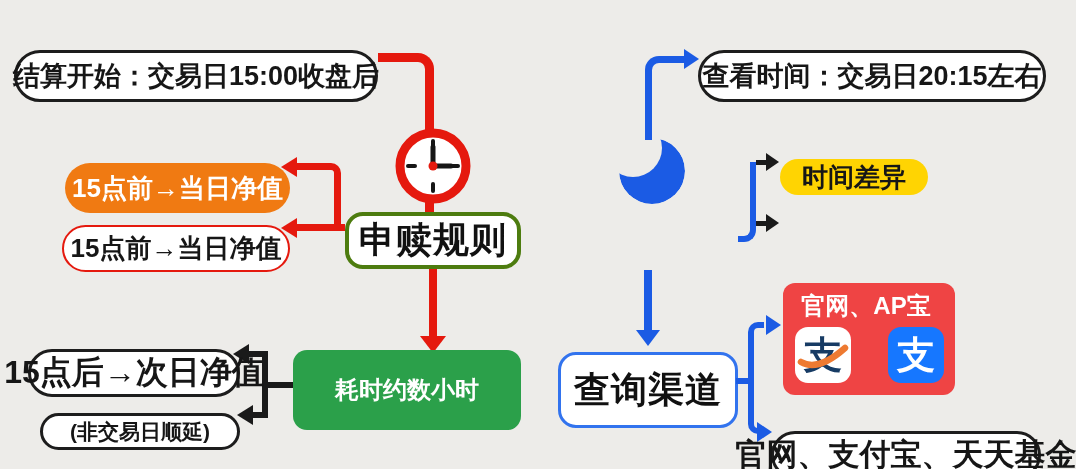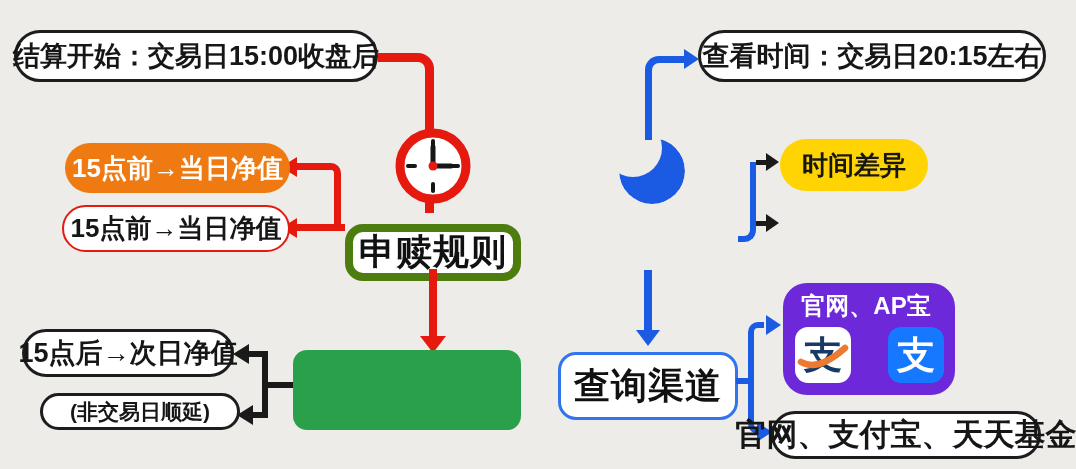--- a/index.html
+++ b/index.html
@@ -5,40 +5,40 @@
   html,body{margin:0;padding:0;background:#d8d6d2;}
   .canvas{
     position:relative;width:1076px;height:469px;overflow:hidden;
     background:#edece9;
     font-family:"Liberation Sans","DejaVu Sans",sans-serif;
     color:#161616;
   }
   .abs{position:absolute;box-sizing:border-box;}
   .pill{
     position:absolute;box-sizing:border-box;display:flex;align-items:center;justify-content:center;
-    background:#fff;border-radius:28px;font-weight:bold;white-space:nowrap;color:#161616;
+    background:#fff;border-radius:28px;font-weight:bold;white-space:nowrap;color:#161616;margin-top:20px;
   }
   .pill.dark{border:3px solid #1d1d1d;}
   .pill.redline{border:2.5px solid #e5190e;}
   .pill.orange{background:#f07a12;color:#fff;border:none;}
   .pill.yellow{background:#ffd402;color:#161616;border:none;}
   .node{
     position:absolute;box-sizing:border-box;display:flex;align-items:center;justify-content:center;
     background:#fff;border-radius:18px;font-weight:bold;white-space:nowrap;
     font-size:36px;letter-spacing:1px;color:#111;
   }
-  .node.red{border:8px solid #4d7c0f;margin-top:12px;}
+  .node.red{border:4px solid #4d7c0f;}
   .node.blue{border:3.5px solid #3273ee;}
   .greenbox{
     position:absolute;box-sizing:border-box;background:#2ba04a;border-radius:14px;color:#fff;
     display:flex;flex-direction:column;align-items:center;justify-content:center;
     font-weight:bold;font-size:24px;line-height:1.35;white-space:nowrap;
   }
   .purplebox{
-    position:absolute;box-sizing:border-box;background:#6d28d9;border-radius:24px;color:#fff;
+    position:absolute;box-sizing:border-box;background:#ef4444;border-radius:12px;color:#fff;
   }
   .purplebox .plabel{
     position:absolute;top:7px;left:0;right:6px;text-align:center;
     font-weight:bold;font-size:24px;white-space:nowrap;
   }
   .tile{
     position:absolute;width:56px;height:56px;border-radius:13px;
     display:flex;align-items:center;justify-content:center;
   }
   .tile.white{background:#fff;left:12px;top:44px;}
@@ -91,30 +91,31 @@
   <div class="tri l-red" style="left:281px;top:218px;"></div>
 
   <div class="pill orange" style="left:65px;top:143px;width:225px;height:50px;font-size:26px;">15点前→当日净值</div>
 
   <div class="pill redline" style="left:62px;top:205px;width:228px;height:47px;font-size:26px;">15点前→当日净值</div>
 
   <div class="seg red" style="left:429px;top:269px;width:8px;height:70px;"></div>
   <div class="tri d-red" style="left:420px;top:336px;"></div>
 
   <div class="greenbox" style="left:293px;top:350px;width:228px;height:80px;">
+    <span>耗时约数小时</span>
   </div>
 
   <div class="seg black" style="left:262px;top:351px;width:6px;height:67px;"></div>
   <div class="seg black" style="left:248px;top:351px;width:18px;height:6px;"></div>
   <div class="seg black" style="left:252px;top:412px;width:14px;height:6px;"></div>
   <div class="seg black" style="left:262px;top:382px;width:31px;height:6px;"></div>
   <div class="tri l-black" style="left:233px;top:344px;"></div>
   <div class="tri l-black" style="left:237px;top:405px;"></div>
 
-  <div class="pill dark" style="left:22px;top:329px;width:212px;height:48px;font-size:27px;">15点后→次日净值</div>
+  <div class="pill dark" style="left:28px;top:329px;width:212px;height:48px;font-size:32px;">15点后→次日净值</div>
   <div class="pill dark" style="left:40px;top:393px;width:200px;height:37px;font-size:21px;">(非交易日顺延)</div>
 
   <div class="abs" style="left:645px;top:56px;width:42px;height:84px;
        border-top:7px solid #1b5be4;border-left:7px solid #1b5be4;border-top-left-radius:14px;"></div>
   <div class="tri r-blue" style="left:684px;top:49px;"></div>
 
   <div class="pill dark" style="left:698px;top:30px;width:348px;height:52px;font-size:27px;">查看时间：交易日20:15左右</div>
 
   <svg class="abs" style="left:611px;top:129px;" width="78" height="78" viewBox="0 0 78 78">
     <defs>
@@ -127,26 +128,26 @@
   </svg>
 
 
   <div class="abs" style="left:738px;top:162px;width:18px;height:80px;
        border-right:6px solid #1b5be4;border-bottom:6px solid #1b5be4;border-bottom-right-radius:12px;"></div>
   <div class="seg black" style="left:756px;top:160px;width:10px;height:5px;"></div>
   <div class="tri r-black" style="left:766px;top:153px;"></div>
   <div class="seg black" style="left:756px;top:221px;width:10px;height:5px;"></div>
   <div class="tri r-black" style="left:766px;top:214px;"></div>
 
-  <div class="pill yellow" style="left:780px;top:139px;width:148px;height:52px;font-size:26px;">时间差异</div>
+  <div class="pill yellow" style="left:780px;top:139px;width:148px;height:36px;font-size:26px;">时间差异</div>
 
   <div class="seg blue" style="left:644px;top:270px;width:8px;height:62px;"></div>
   <div class="tri d-blue" style="left:636px;top:330px;"></div>
 
-  <div class="node blue" style="left:558px;top:352px;width:180px;height:68px;">查询渠道</div>
+  <div class="node blue" style="left:558px;top:352px;width:180px;height:76px;">查询渠道</div>
 
   <div class="seg blue" style="left:736px;top:378px;width:14px;height:6px;"></div>
   <div class="abs" style="left:748px;top:322px;width:16px;height:60px;
        border-left:6px solid #1b5be4;border-top:6px solid #1b5be4;border-top-left-radius:10px;"></div>
   <div class="tri r-blue" style="left:766px;top:315px;"></div>
   <div class="abs" style="left:748px;top:382px;width:16px;height:52px;
        border-left:6px solid #1b5be4;border-bottom:6px solid #1b5be4;border-bottom-left-radius:10px;"></div>
   <div class="tri r-blue" style="left:757px;top:422px;"></div>
 
   <div class="purplebox" style="left:783px;top:283px;width:172px;height:112px;">

